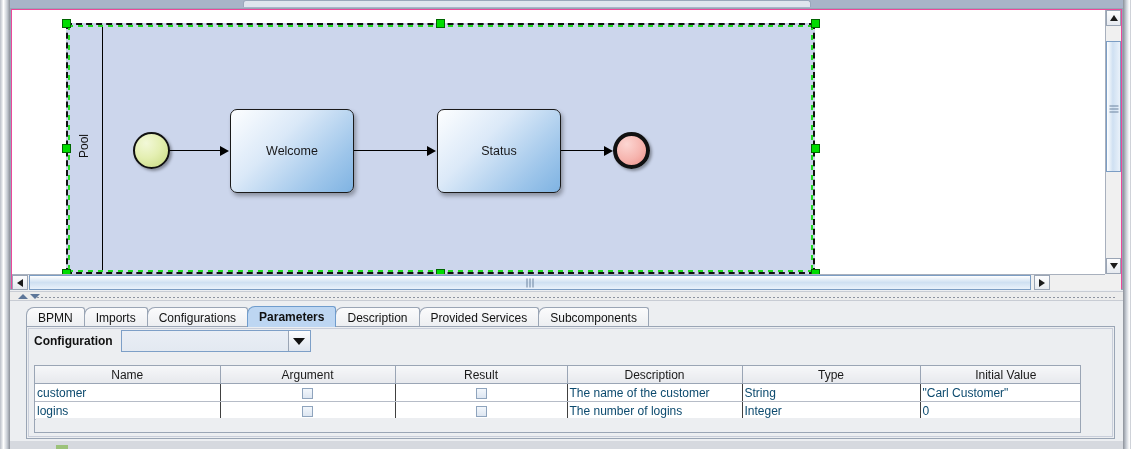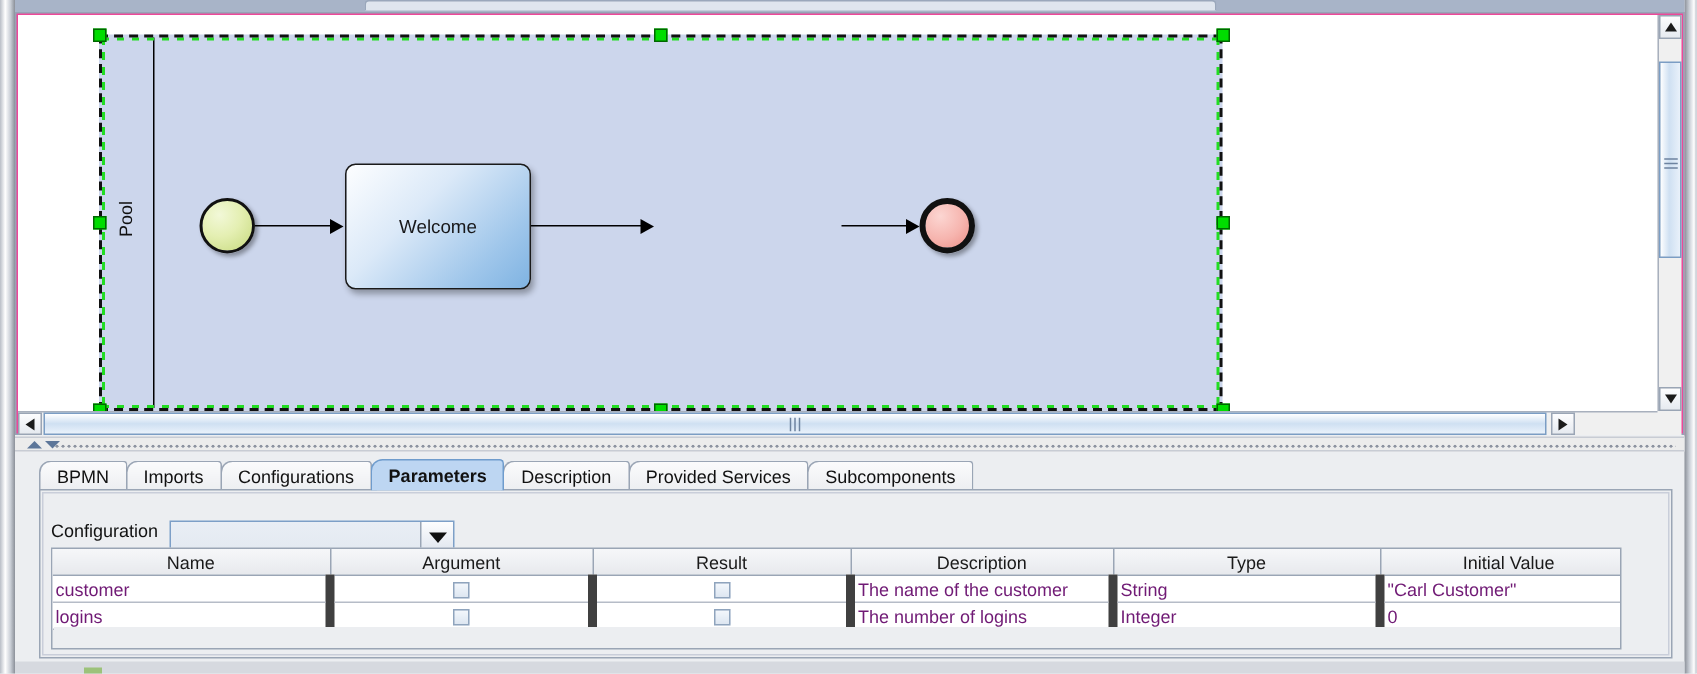--- a/index.html
+++ b/index.html
@@ -125,40 +125,40 @@
     border-top-left-radius:8px;border-top-right-radius:3px;
     font-size:12px;color:#111;white-space:nowrap;}
   .tab.sel{background:#bdd6f2;font-weight:bold;z-index:5;
     border-color:#6f9ccd;height:21px;}
 
   .tab-body{position:absolute;left:16px;top:25px;width:1089px;height:113px;
     background:#eceef1;border:1px solid #9aa5b5;box-sizing:border-box;}
   .tab-body-inner{position:absolute;left:1px;top:1px;width:1085px;height:109px;
     background:#eceef1;border:1px solid #c9ceda;box-sizing:border-box;}
 
-  .config-row{position:absolute;left:5px;top:18px;height:24px;display:flex;}
+  .config-row{position:absolute;left:5px;top:0;height:24px;display:flex;align-items:center;font-weight:bold;}
   .config-label{font-size:12px;color:#111;margin-right:8px;}
   .combo{width:190px;height:22px;display:flex;
     border:1px solid #7d9fc7;box-sizing:border-box;background:#eef2f7;}
   .combo-field{flex:1;background:linear-gradient(to bottom,#e9eef5,#e3e9f1);}
   .combo-btn{width:22px;display:flex;align-items:center;justify-content:center;
     background:linear-gradient(to bottom,#fdfdfe,#dfe5ee);border-left:1px solid #9aa5b5;box-sizing:border-box;}
   .combo-arrow{width:0;height:0;border-left:6px solid transparent;border-right:6px solid transparent;border-top:7px solid #111;}
 
   
   .tbl-wrap{position:absolute;left:5px;top:36px;width:1047px;height:68px;
     border:1px solid #9aa5b5;box-sizing:border-box;background:#eceef1;overflow:hidden;}
   table.grid{border-collapse:collapse;table-layout:fixed;width:1056px;background:#fff;}
   table.grid th{height:17px;font-size:12px;font-weight:normal;color:#1a1a1a;
     background:linear-gradient(to bottom,#f6f7f9,#e7e9ed);
     border-right:1px solid #9aa5b5;border-bottom:1px solid #9aa5b5;
     text-align:center;padding:0;}
   table.grid th:last-child{border-right:none;}
-  table.grid td{height:17px;font-size:12px;color:#701a75;background:#fff;
-    border-right:6px solid #404040;border-bottom:1px solid #b6bcc7;
+  table.grid td{height:17px;font-size:12px;color:#0c4a6e;background:#fff;
+    border-right:1px solid #404040;border-bottom:1px solid #b6bcc7;
     padding:0 0 0 2px;white-space:nowrap;overflow:hidden;}
   table.grid td.ctr{text-align:center;padding:0;}
   .cbx{display:inline-block;width:11px;height:11px;vertical-align:middle;
     background:linear-gradient(to bottom,#f3f7fc,#dde6f1);border:1px solid #8fa4bd;box-sizing:border-box;}
   .filler{position:absolute;left:1px;top:52px;width:1054px;height:13px;background:#eceef1;}
 
   .bot-edge{position:absolute;left:10px;top:441px;width:1113px;height:8px;background:#d6d9df;}
   .bot-tab{position:absolute;left:56px;top:445px;width:12px;height:4px;background:#9cc27a;}
 </style>
 </head>
@@ -197,20 +197,23 @@
 
       <div class="flow" style="left:342px;top:140px;width:78px;"></div>
       <div class="arrowhead" style="left:415px;top:136px;"></div>
 
       <div class="flow" style="left:549px;top:140px;width:48px;"></div>
       <div class="arrowhead" style="left:592px;top:136px;"></div>
 
       <div class="evt start-evt"></div>
       <div class="task task-welcome">
         <span>Welcome</span>
+      </div>
+      <div class="task task-status">
+        <span>Status</span>
       </div>
       <div class="evt end-evt"></div>
     </div>
 
     <div class="vsb">
       <div class="sb-btn" style="top:0;">
         <div class="tri tri-up"></div>
       </div>
       <div class="vthumb">
         <div class="grip-v">

